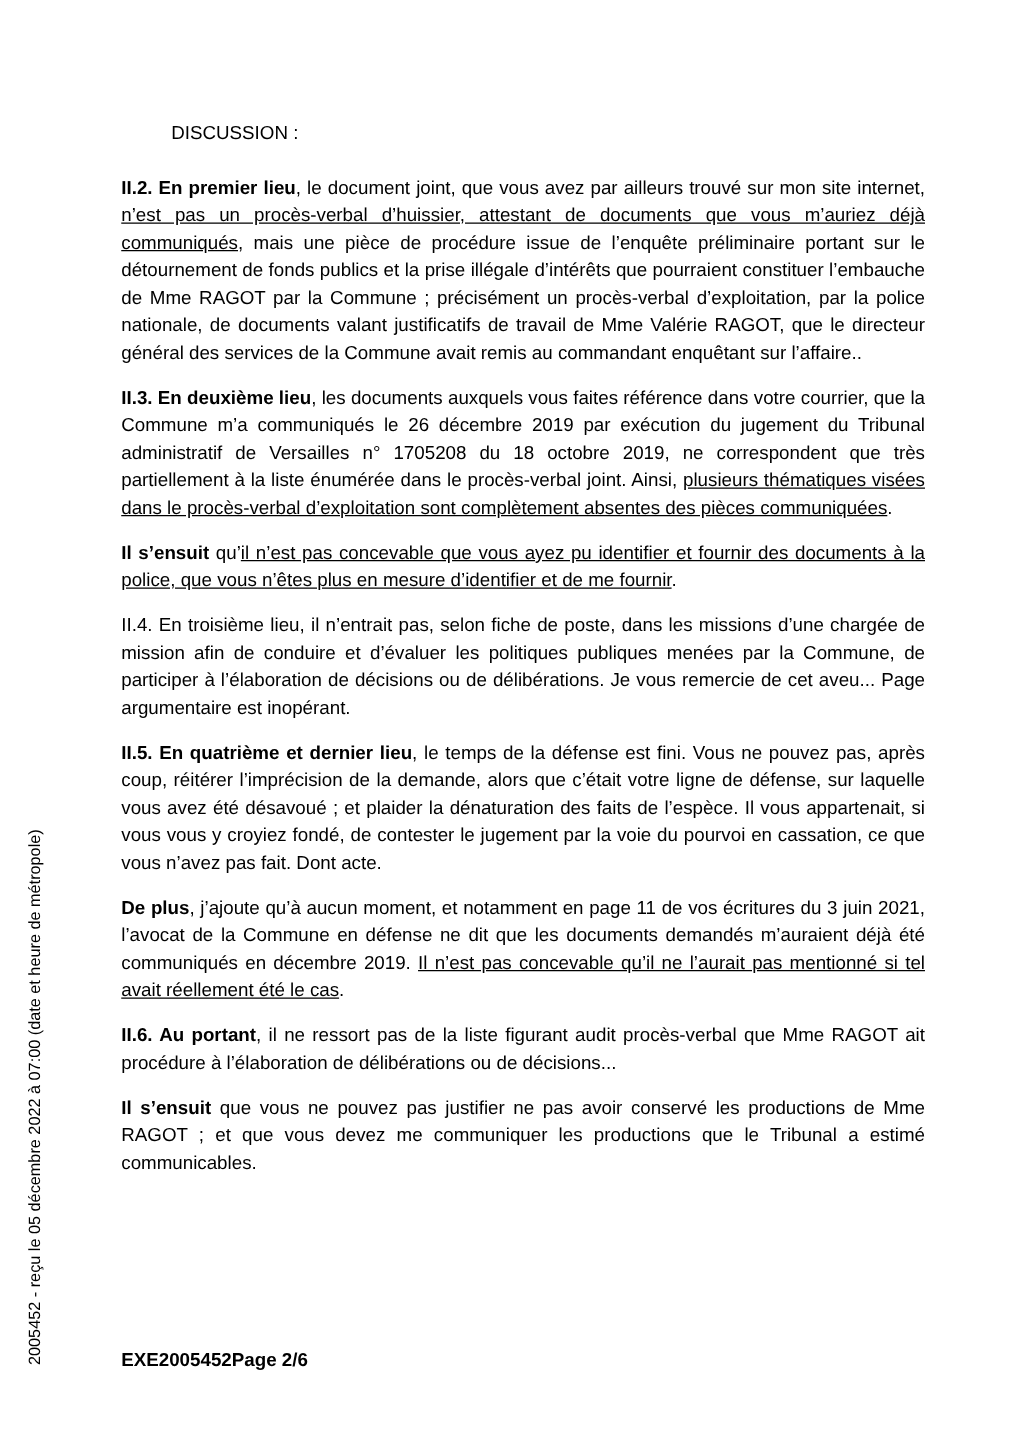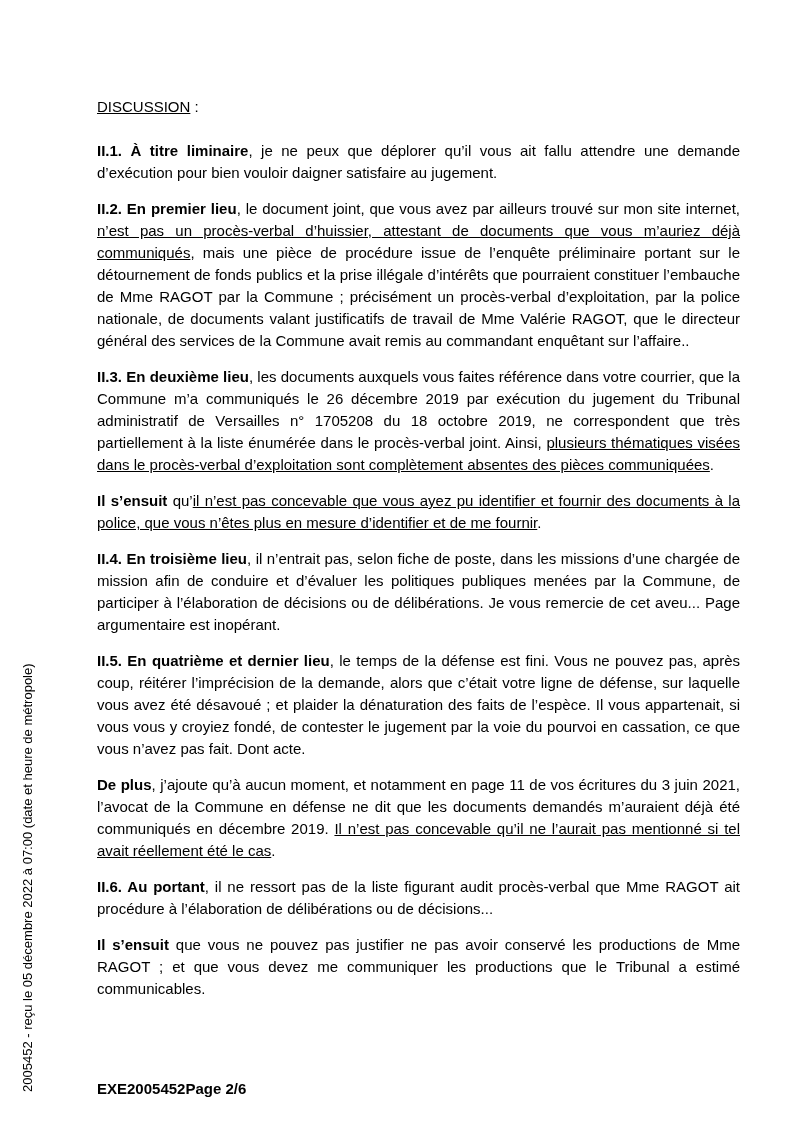--- a/index.html
+++ b/index.html
@@ -54,27 +54,26 @@
   }
 </style>
 </head>
 <body>
 
 <div class="page">
 
   <div class="sidebar-vertical">2005452 - reçu le 05 décembre 2022 à 07:00 (date et heure de métropole)</div>
 
   <div class="content">
-    <div class="doc-heading"><span style="text-decoration: underline;">DISCUSSION</span><span> :</span></div>
+    <div class="doc-heading"><span style=" margin-left: 40px;">DISCUSSION</span><span> :</span></div>
 
-    <p><span style="font-weight: bold;">II.1. À titre liminaire</span><span>, je ne peux que déplorer qu’il vous ait fallu attendre une demande d’exécution pour bien vouloir daigner satisfaire au jugement.</span></p>
     <p><span style="font-weight: bold;">II.2. En premier lieu</span><span>, le document joint, que vous avez par ailleurs trouvé sur mon site internet, </span><span style="text-decoration: underline;">n’est pas un procès-verbal d’huissier, attestant de documents que vous m’auriez déjà communiqués</span><span>, mais une pièce de procédure issue de l’enquête préliminaire portant sur le détournement de fonds publics et la prise illégale d’intérêts que pourraient constituer l’embauche de Mme RAGOT par la Commune ; précisément un procès-verbal d’exploitation, par la police nationale, de documents valant justificatifs de travail de Mme Valérie RAGOT, que le directeur général des services de la Commune avait remis au commandant enquêtant sur l’affaire..</span></p>
     <p><span style="font-weight: bold;">II.3. En deuxième lieu</span><span>, les documents auxquels vous faites référence dans votre courrier, que la Commune m’a communiqués le 26 décembre 2019 par exécution du jugement du Tribunal administratif de Versailles n° 1705208 du 18 octobre 2019, ne correspondent que très partiellement à la liste énumérée dans le procès-verbal joint. Ainsi, </span><span style="text-decoration: underline;">plusieurs thématiques visées dans le procès-verbal d’exploitation sont complètement absentes des pièces communiquées</span><span>.</span></p>
     <p><span style="font-weight: bold;">Il s’ensuit</span><span> qu’</span><span style="text-decoration: underline;">il n’est pas concevable que vous ayez pu identifier et fournir des documents à la police, que vous n’êtes plus en mesure d’identifier et de me fournir</span><span>.</span></p>
-    <p><span style="font-weight: bold;">II.4. En troisième lieu</span><span>, il n’entrait pas, selon fiche de poste, dans les missions d’une chargée de mission afin de conduire et d’évaluer les politiques publiques menées par la Commune, de participer à l’élaboration de décisions ou de délibérations. Je vous remercie de cet aveu... Page argumentaire est inopérant.</span></p>
+    <p><span style="font-weight: normal;">II.4. En troisième lieu</span><span>, il n’entrait pas, selon fiche de poste, dans les missions d’une chargée de mission afin de conduire et d’évaluer les politiques publiques menées par la Commune, de participer à l’élaboration de décisions ou de délibérations. Je vous remercie de cet aveu... Page argumentaire est inopérant.</span></p>
     <p><span style="font-weight: bold;">II.5. En quatrième et dernier lieu</span><span>, le temps de la défense est fini. Vous ne pouvez pas, après coup, réitérer l’imprécision de la demande, alors que c’était votre ligne de défense, sur laquelle vous avez été désavoué ; et plaider la dénaturation des faits de l’espèce. Il vous appartenait, si vous vous y croyiez fondé, de contester le jugement par la voie du pourvoi en cassation, ce que vous n’avez pas fait. Dont acte.</span></p>
     <p><span style="font-weight: bold;">De plus</span><span>, j’ajoute qu’à aucun moment, et notamment en page 11 de vos écritures du 3 juin 2021, l’avocat de la Commune en défense ne dit que les documents demandés m’auraient déjà été communiqués en décembre 2019. </span><span style="text-decoration: underline;">Il n’est pas concevable qu’il ne l’aurait pas mentionné si tel avait réellement été le cas</span><span>.</span></p>
     <p><span style="font-weight: bold;">II.6. Au portant</span><span>, il ne ressort pas de la liste figurant audit procès-verbal que Mme RAGOT ait procédure à l’élaboration de délibérations ou de décisions...</span></p>
     <p><span style="font-weight: bold;">Il s’ensuit</span><span> que vous ne pouvez pas justifier ne pas avoir conservé les productions de Mme RAGOT ; et que vous devez me communiquer les productions que le Tribunal a estimé communicables.</span></p>
   </div>
 
   <div class="footer">
     <span>EXE2005452</span>
     <span>Page 2/6</span>
   </div>

